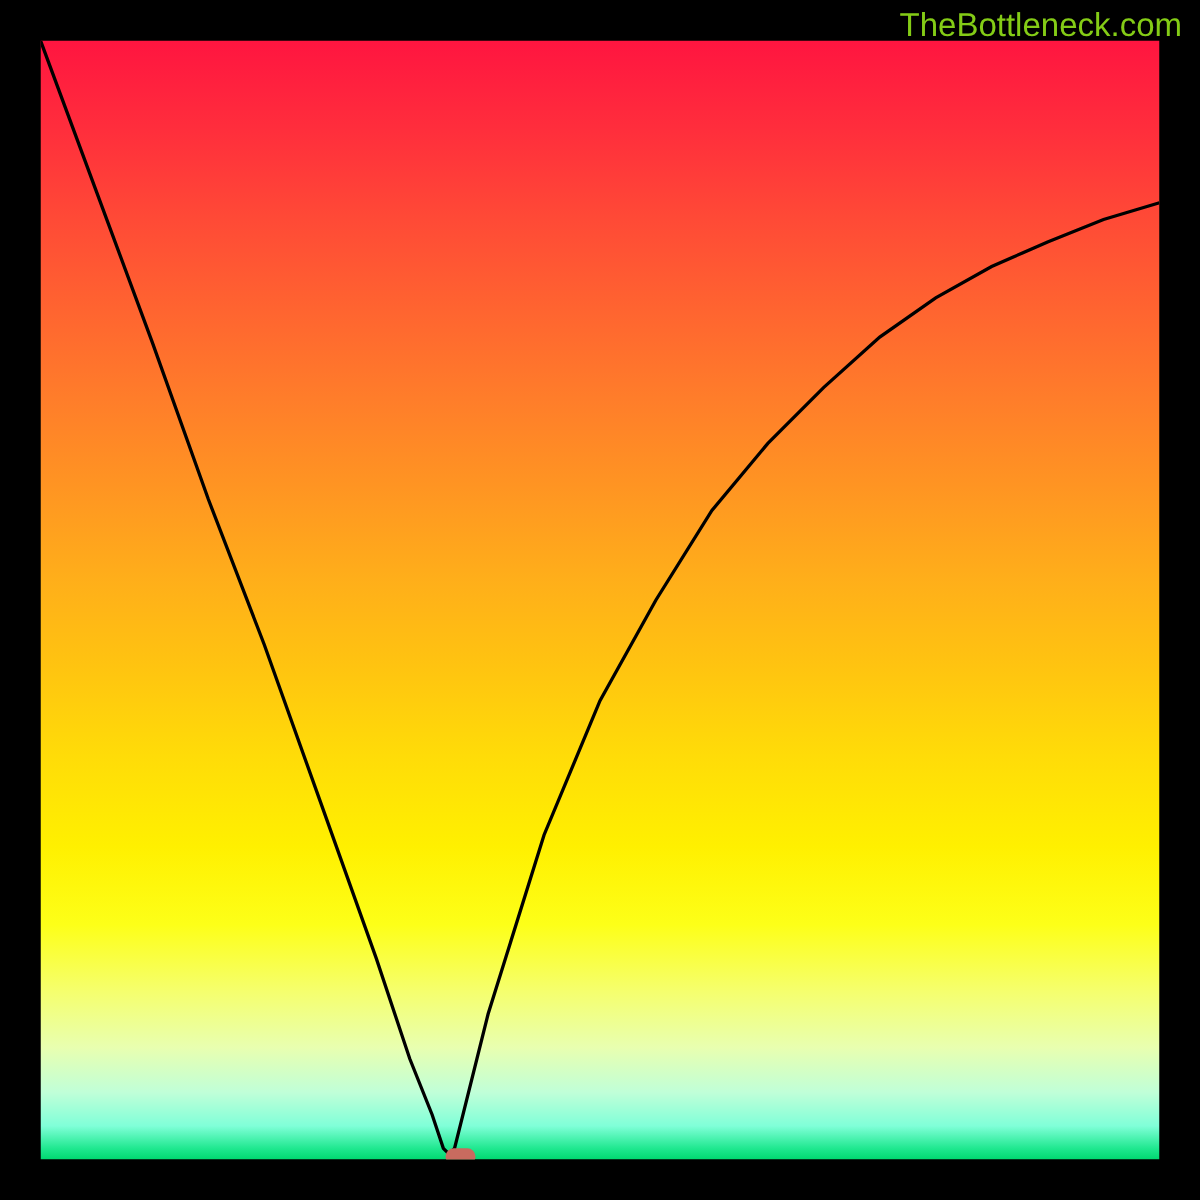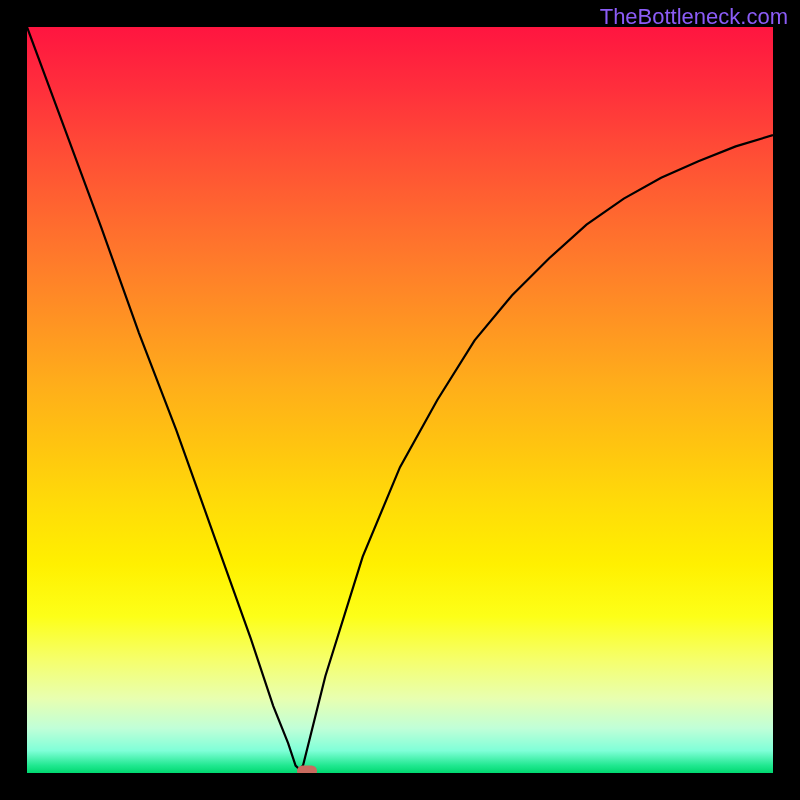--- a/index.html
+++ b/index.html
@@ -11,21 +11,21 @@
     width: 800px;
     height: 800px;
     background: #000;
     position: relative;
     font-family: Arial, sans-serif;
   }
   .watermark {
     position: absolute;
     top: 4px;
     right: 12px;
-    color: #8b5cf6;
+    color: #84cc16;
     font-size: 22px;
     z-index: 10;
   }
   .chart-container {
     position: absolute;
     top: 27px;
     left: 27px;
     width: 746px;
     height: 746px;
     overflow: hidden;

